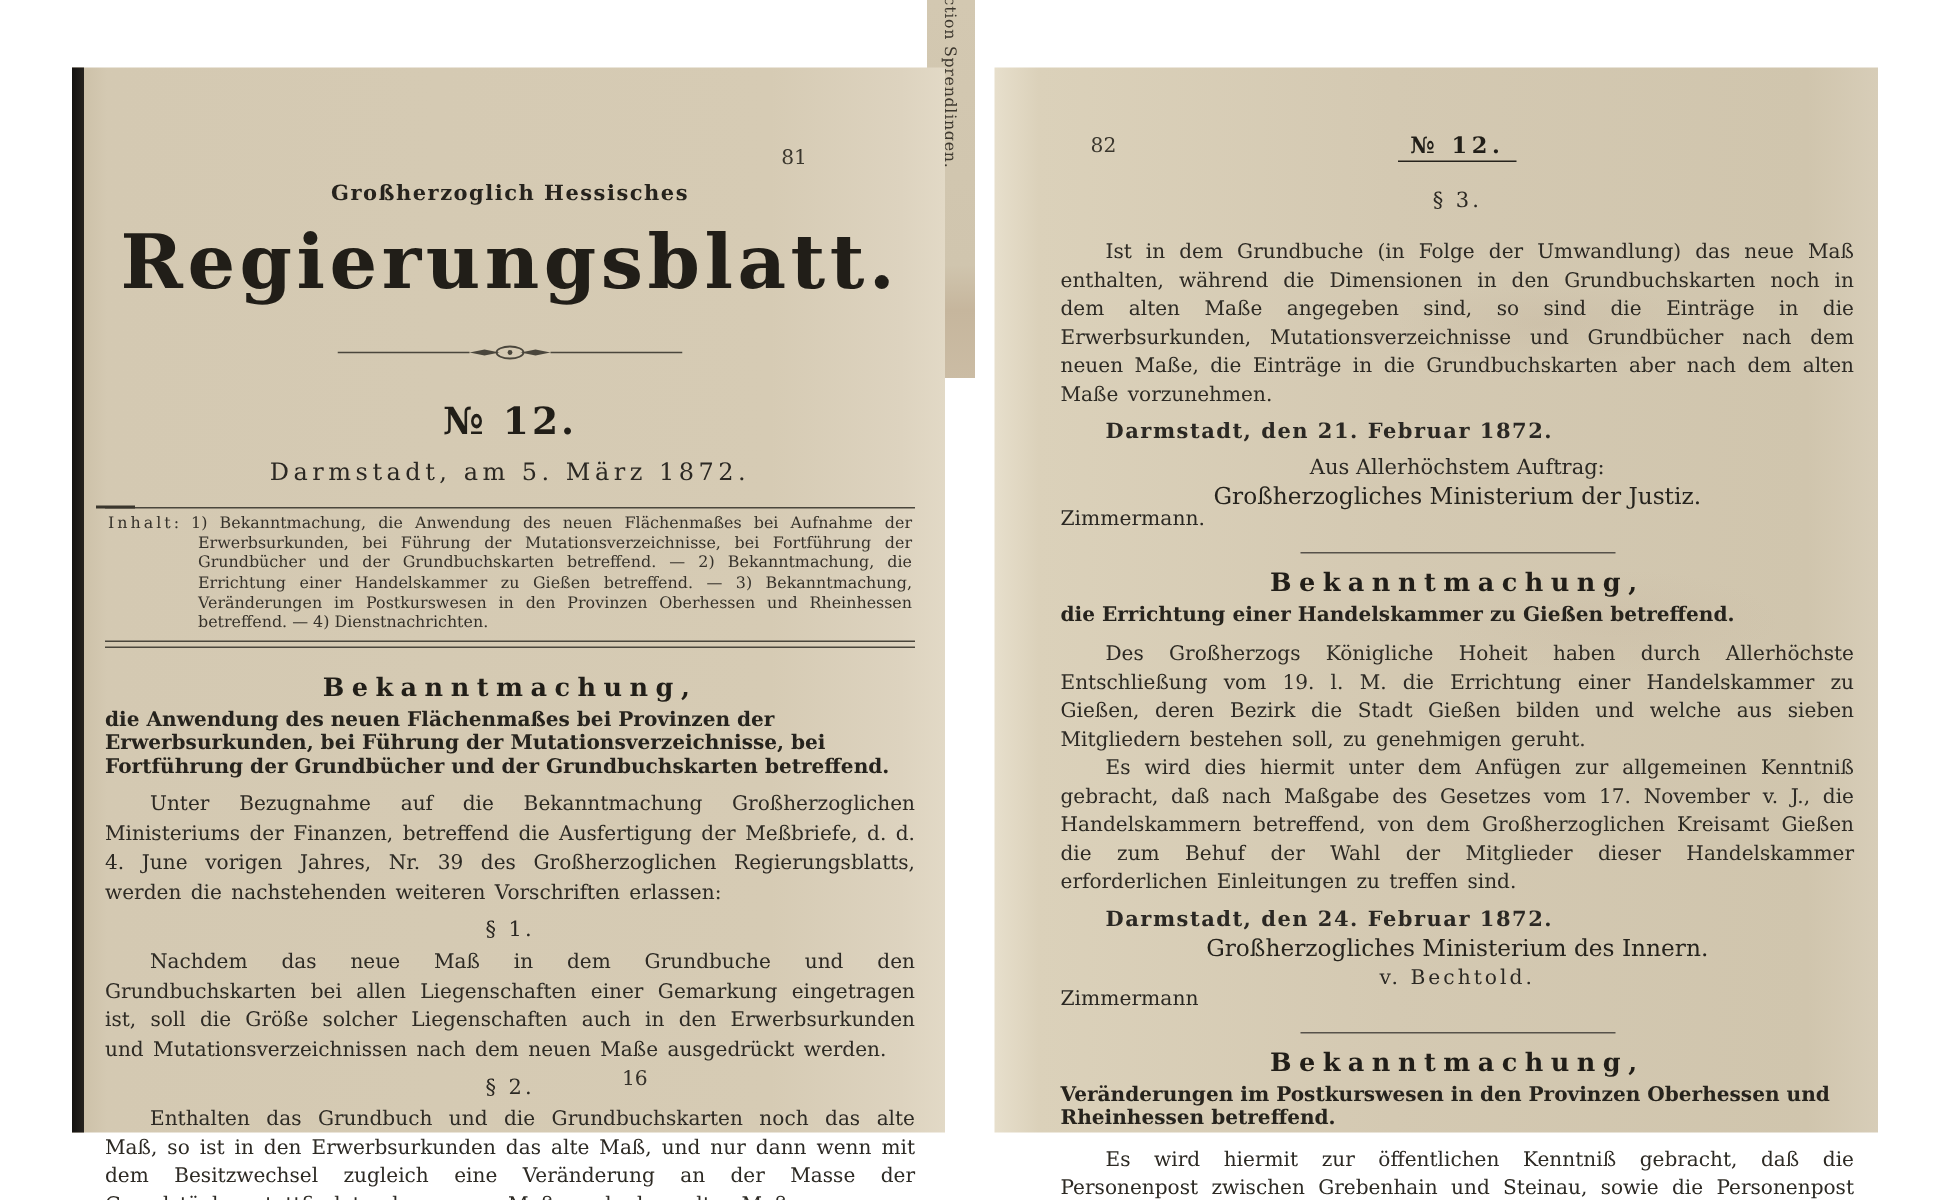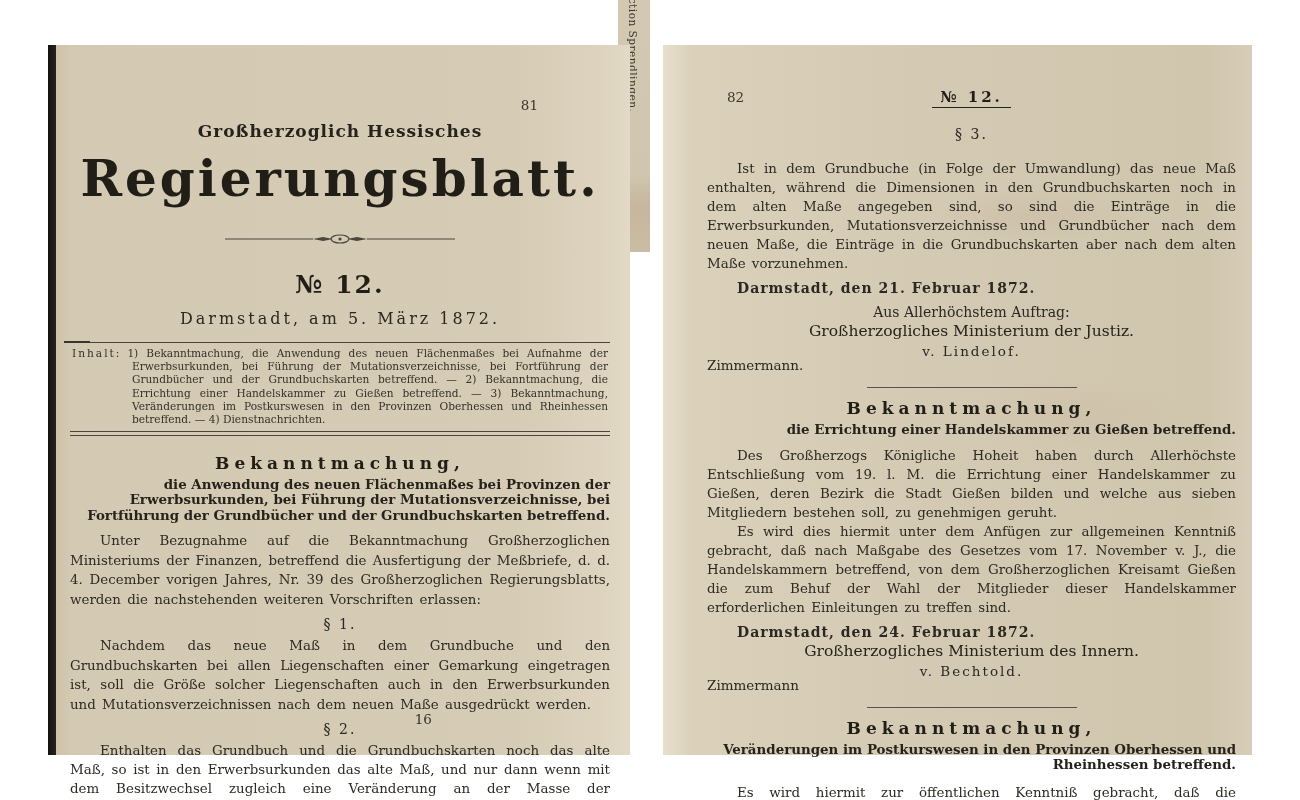--- a/index.html
+++ b/index.html
@@ -30,39 +30,39 @@
     position:absolute;top:-34px;left:9px;
     writing-mode:vertical-rl;
     font-size:10.5px;letter-spacing:0.5px;color:#3c372e;white-space:nowrap;
   }
   .content-l{position:relative;height:100%;box-sizing:border-box;padding:52px 20px 0 22px;}
   .content-r{position:relative;height:100%;box-sizing:border-box;padding:42px 16px 0 44px;}
 
   .pageno-l{text-align:right;padding-right:72px;font-size:13.5px;color:#3a362d;}
   .pageno-r{position:absolute;left:64px;top:44px;font-size:13.5px;color:#3a362d;}
 
-  .masthead-line1{margin-top:8px;text-align:center;font-size:17px;font-weight:700;letter-spacing:1px;color:#26231d;}
+  .masthead-line1{margin-top:8px;text-align:center;font-size:14px;font-weight:700;letter-spacing:1px;color:#26231d;}
   .masthead-title{margin-top:8px;text-align:center;font-size:50px;font-weight:700;letter-spacing:3px;white-space:nowrap;color:#211e18;}
 
   .ornament{display:block;margin:26px auto 0;}
 
   .issue-no{margin-top:26px;text-align:center;font-size:25px;font-weight:700;letter-spacing:2px;color:#211e18;}
   .dateline-c{margin-top:10px;text-align:center;font-size:16px;letter-spacing:3px;color:#2b2823;}
 
   .inhalt-box{margin-top:14px;border-top:1px solid #4a463c;position:relative;}
   .inhalt-box::before{content:"";position:absolute;left:-6px;top:-2.5px;width:26px;height:2.5px;background:#3a362d;}
   .inhalt-text{
     padding:4px 2px 5px 62px;text-indent:-60px;
     font-size:10.6px;line-height:13.2px;text-align:justify;color:#35312a;
   }
   .inhalt-label{letter-spacing:2px;padding-right:6px;}
   .double-rule{height:2.5px;border-top:1px solid #4a463c;border-bottom:1px solid #4a463c;}
 
   .ann-heading{text-align:center;font-size:17px;font-weight:700;letter-spacing:5px;color:#211e18;}
-  .ann-subtitle{text-align:right;font-size:13.4px;font-weight:700;line-height:15.5px;color:#26231d;}
+  .ann-subtitle{text-align:left;font-size:13.4px;font-weight:700;line-height:15.5px;color:#26231d;}
   .mt4{margin-top:4px;}.mt6{margin-top:17px;}.mt8{margin-top:8px;}.mt10{margin-top:10px;}
 
   .body-par{
     font-size:13.4px;line-height:19.5px;text-align:justify;
     text-indent:30px;word-spacing:2px;color:#2d2a24;
   }
   .body-par-r{font-size:13.4px;line-height:19px;text-align:justify;text-indent:30px;word-spacing:2px;color:#2d2a24;}
   .section-label{text-align:center;font-size:14px;letter-spacing:2px;margin-top:7px;color:#2b2823;}
   .dateline-l{font-size:14px;letter-spacing:1px;text-indent:30px;margin-top:7px;color:#2b2823;font-weight:bold;}
 
@@ -108,21 +108,21 @@
     <div class="inhalt-box">
       <div class="inhalt-text">
         <span class="inhalt-label">Inhalt:</span><span>1) Bekanntmachung, die Anwendung des neuen Flächenmaßes bei Aufnahme der Erwerbsurkunden, bei Führung der Mutationsverzeichnisse, bei Fortführung der Grundbücher und der Grundbuchskarten betreffend. — 2) Bekanntmachung, die Errichtung einer Handelskammer zu Gießen betreffend. — 3) Bekanntmachung, Veränderungen im Postkurswesen in den Provinzen Oberhessen und Rheinhessen betreffend. — 4) Dienstnachrichten.</span>
       </div>
       <div class="double-rule"></div>
     </div>
 
     <div class="ann-heading mt6">Bekanntmachung,</div>
     <div class="ann-subtitle mt4">die Anwendung des neuen Flächenmaßes bei Provinzen der Erwerbsurkunden, bei Führung der Mutationsverzeichnisse, bei Fortführung der Grundbücher und der Grundbuchskarten betreffend.</div>
 
-    <div class="body-par mt8">Unter Bezugnahme auf die Bekanntmachung Großherzoglichen Ministeriums der Finanzen, betreffend die Ausfertigung der Meßbriefe, d. d. 4. December vorigen Jahres, Nr. 39 des Großherzoglichen Regierungsblatts, werden die nachstehenden weiteren Vorschriften erlassen:</div>
+    <div class="body-par mt8">Unter Bezugnahme auf die Bekanntmachung Großherzoglichen Ministeriums der Finanzen, betreffend die Ausfertigung der Meßbriefe, d. d. 4. June vorigen Jahres, Nr. 39 des Großherzoglichen Regierungsblatts, werden die nachstehenden weiteren Vorschriften erlassen:</div>
 
     <div class="section-label">§ 1.</div>
     <div class="body-par mt4">Nachdem das neue Maß in dem Grundbuche und den Grundbuchskarten bei allen Liegenschaften einer Gemarkung eingetragen ist, soll die Größe solcher Liegenschaften auch in den Erwerbsurkunden und Mutationsverzeichnissen nach dem neuen Maße ausgedrückt werden.</div>
 
     <div class="section-label">§ 2.</div>
     <div class="body-par mt4" style="line-height:19px;">Enthalten das Grundbuch und die Grundbuchskarten noch das alte Maß, so ist in den Erwerbsurkunden das alte Maß, und nur dann wenn mit dem Besitzwechsel zugleich eine Veränderung an der Masse der Grundstücke stattfindet, das neue Maß und das alte Maß zusammen aufzunehmen. Der Eintrag in die Mutationsverzeichnisse, Grundbücher und Grundbuchskarten geschieht in solchen Gemarkungen vorerst nach dem alten Maße.</div>
 
     <div class="printer-mark">16</div>
   </div>
 </div>
@@ -135,21 +135,20 @@
       <span class="runhead">№ 12.</span>
     </div>
 
     <div class="section-label" style="margin-top:18px;">§ 3.</div>
     <div class="body-par-r mt6">Ist in dem Grundbuche (in Folge der Umwandlung) das neue Maß enthalten, während die Dimensionen in den Grundbuchskarten noch in dem alten Maße angegeben sind, so sind die Einträge in die Erwerbsurkunden, Mutationsverzeichnisse und Grundbücher nach dem neuen Maße, die Einträge in die Grundbuchskarten aber nach dem alten Maße vorzunehmen.</div>
 
     <div class="dateline-l">Darmstadt, den 21. Februar 1872.</div>
 
     <div class="sig-center mt8">Aus Allerhöchstem Auftrag:</div>
     <div class="sig-ministry">Großherzogliches Ministerium der Justiz.</div>
-    <div class="sig-name">v. Lindelof.</div>
     <div class="sig-counter">Zimmermann.</div>
 
     <hr class="divider">
 
     <div class="ann-heading mt10">Bekanntmachung,</div>
     <div class="ann-subtitle mt4">die Errichtung einer Handelskammer zu Gießen betreffend.</div>
 
     <div class="body-par-r mt8">Des Großherzogs Königliche Hoheit haben durch Allerhöchste Entschließung vom 19. l. M. die Errichtung einer Handelskammer zu Gießen, deren Bezirk die Stadt Gießen bilden und welche aus sieben Mitgliedern bestehen soll, zu genehmigen geruht.</div>
     <div class="body-par-r">Es wird dies hiermit unter dem Anfügen zur allgemeinen Kenntniß gebracht, daß nach Maßgabe des Gesetzes vom 17. November v. J., die Handelskammern betreffend, von dem Großherzoglichen Kreisamt Gießen die zum Behuf der Wahl der Mitglieder dieser Handelskammer erforderlichen Einleitungen zu treffen sind.</div>
 

